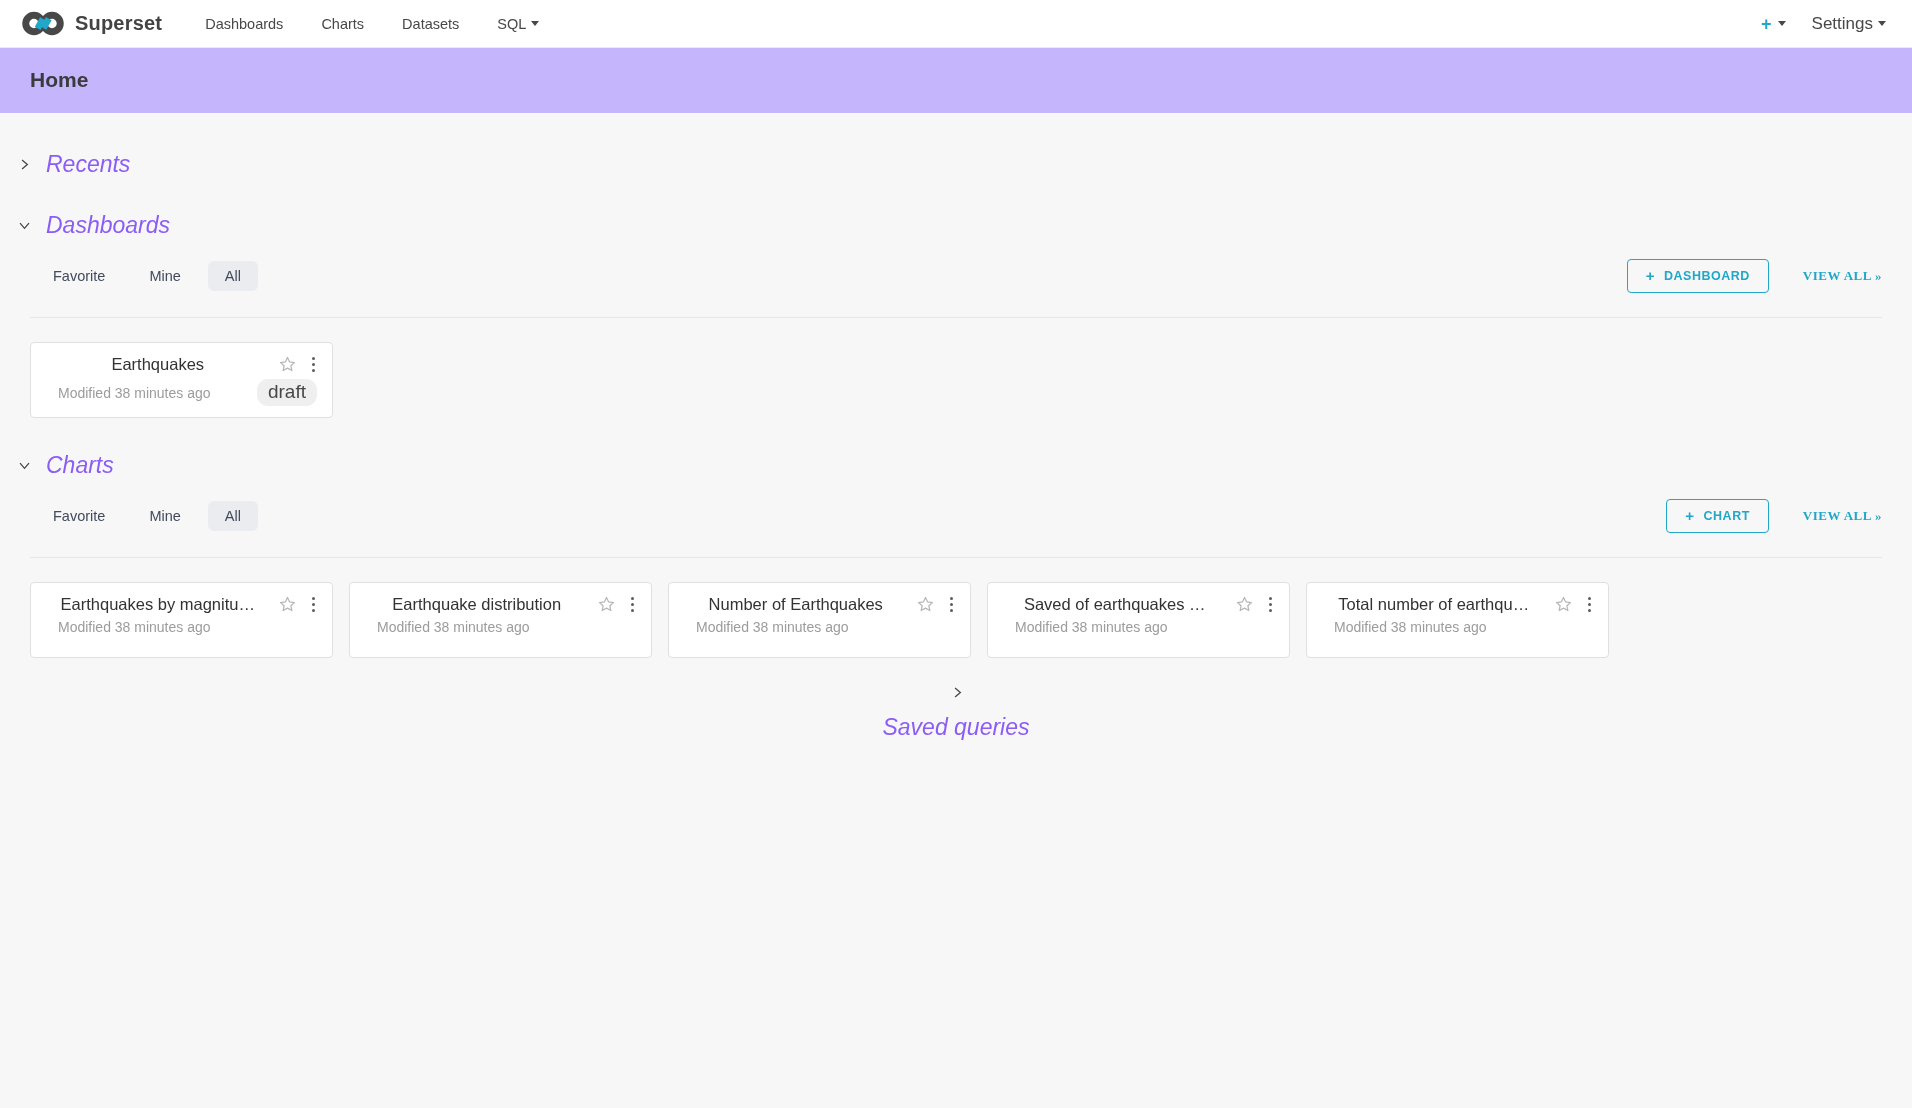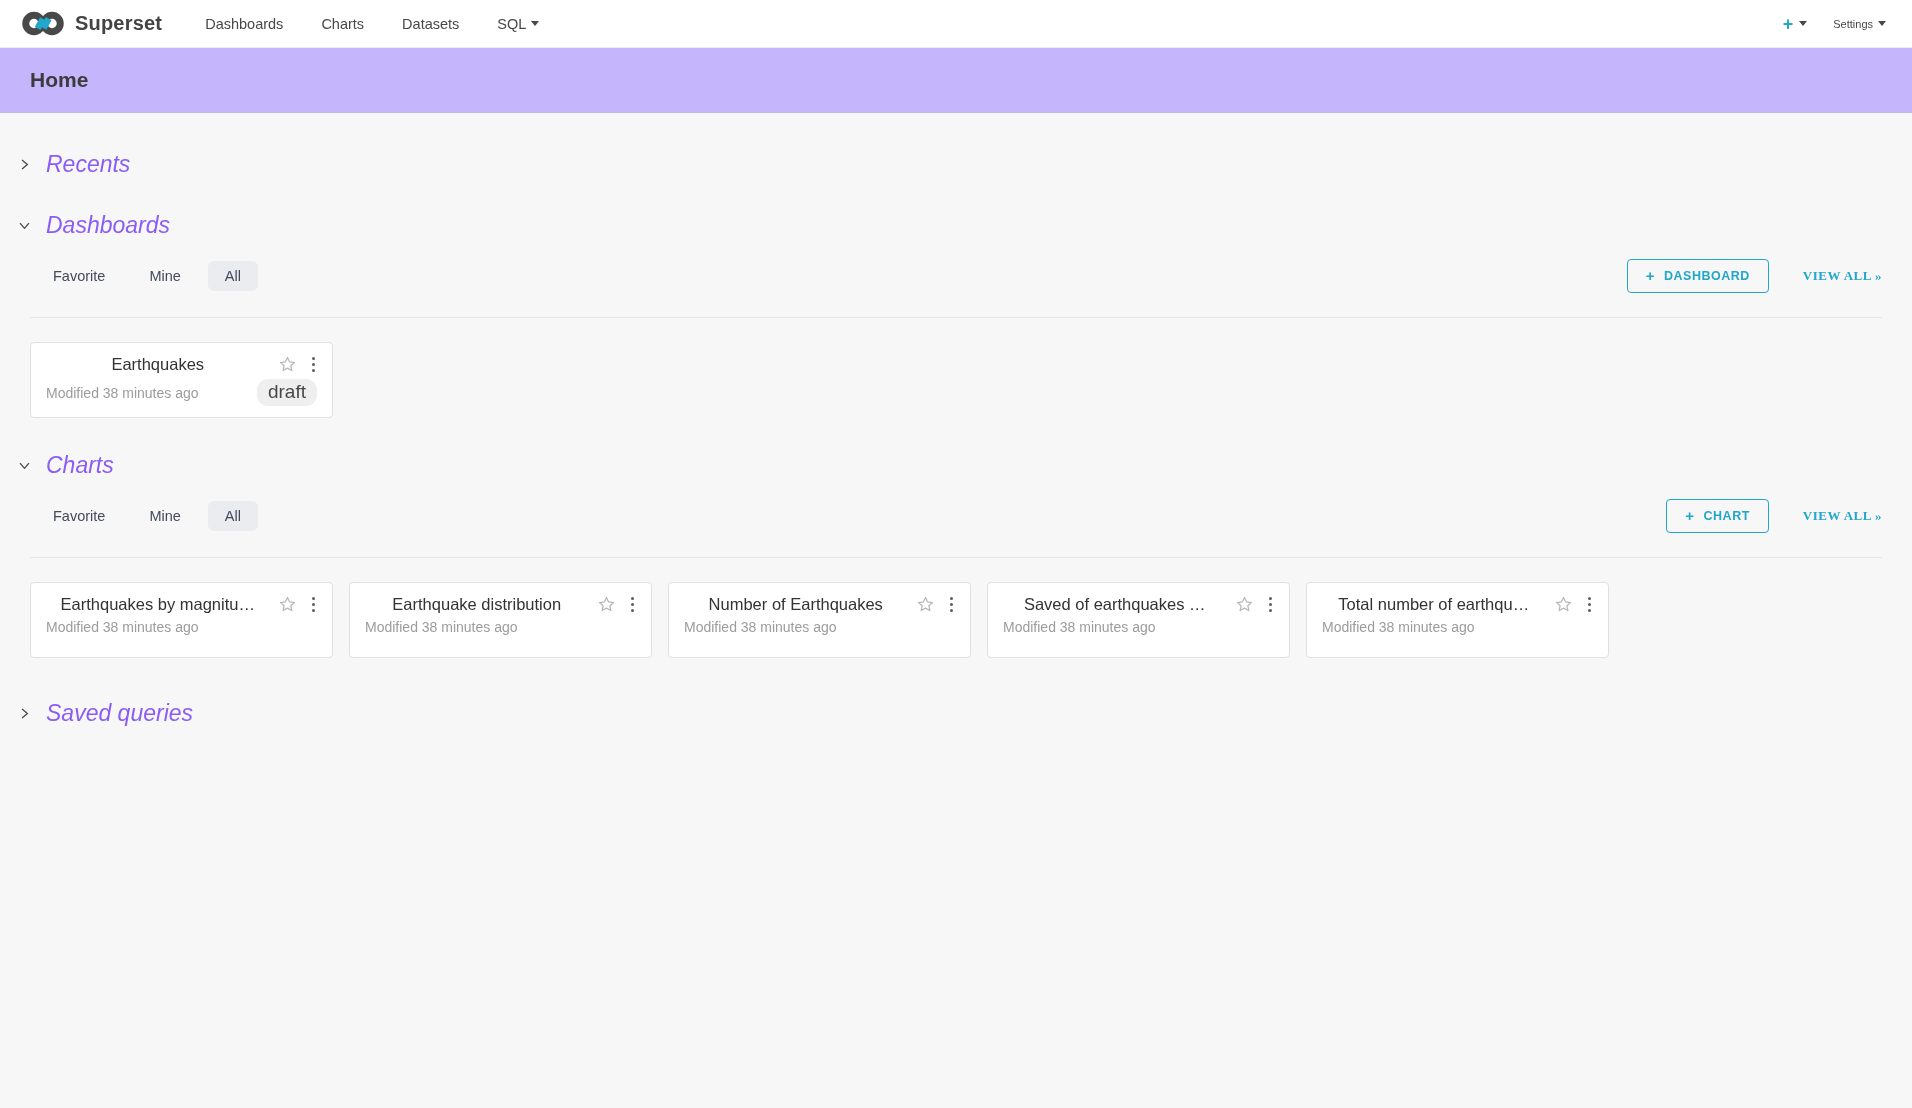--- a/index.html
+++ b/index.html
@@ -17,33 +17,33 @@
   }
   .brand { display:flex; align-items:center; cursor:pointer; margin-left:4px; }
   .brand-name { font-size:20px; font-weight:700; color:#434343; margin-left:9px; letter-spacing:0.2px; }
   .nav-items { display:flex; align-items:center; margin-left:24px; height:100%; }
   .nav-item { font-size:14.5px; color:#484848; padding:0 19px; height:100%; display:flex; align-items:center; cursor:pointer; }
   .nav-right { margin-left:auto; display:flex; align-items:center; gap:26px; padding-right:10px; }
   .plus-menu { display:flex; align-items:center; gap:6px; cursor:pointer; }
   .plus-glyph { color:#20a7c9; font-size:18px; font-weight:600; line-height:1; }
   .caret { width:0; height:0; border-left:4px solid transparent; border-right:4px solid transparent;
            border-top:5px solid #484848; display:inline-block; margin-left:5px; }
-  .settings-menu { display:flex; align-items:center; font-size:11px; color:#484848; cursor:pointer; }
+  .settings-menu { display:flex; align-items:center; font-size:17px; color:#484848; cursor:pointer; }
   
   .page-header { background:#c4b5fd; padding:20px 30px 21px; }
   .page-title { font-size:21px; font-weight:700; color:#3b3b3b; }
   
   .main { padding:10px 16px 40px; }
   .section-header { display:flex; align-items:center; gap:15px; cursor:pointer; padding:4px 0; }
   .section-header .chev { display:flex; align-items:center; margin-left:2px; }
   .section-title { font-size:23px; color:#8b5cf6;font-style:italic; }
   .mt-recents { margin-top:24px; }
   .mt-dashboards { margin-top:26px; }
   .mt-charts { margin-top:30px; }
-  .mt-saved { margin-top:38px; }
+  .mt-saved { margin-top:24px;flex-direction:column; }
   
   .controls-row {
     display:flex; align-items:center; margin:16px 14px 8px 14px;
     border-bottom:1px solid #e6e6e6; padding-bottom:24px;
   }
   .tabs { display:flex; align-items:center; gap:10px; margin-left:6px; }
   .tab { font-size:14.5px; color:#434a5d; padding:7px 17px; border-radius:6px; cursor:pointer; }
   .tab.active { background:#ebecf0; }
   .spacer { flex:1; }
   .btn-outline {
@@ -61,21 +61,21 @@
     width:303px; height:76px; background:#fff;
     border:1px solid #e0e0e0; border-radius:4px;
     padding:12px 15px 10px; cursor:pointer;
   }
   .card-top { display:flex; align-items:center; }
   .card-title { flex:1; font-size:16.5px; color:#333; white-space:nowrap; overflow:hidden;text-align:center; }
   .card-icons { display:flex; align-items:center; gap:13px; margin-left:8px; }
   .star { display:flex; cursor:pointer; }
   .kebab { display:flex; flex-direction:column; gap:2.5px; cursor:pointer; padding:1px 2px; }
   .kebab i { width:3.5px; height:3.5px; border-radius:50%; background:#5c5c5c; }
-  .card-sub { display:flex; align-items:center; margin-top:5px; }
+  .card-sub { display:flex; align-items:center; margin-top:5px;margin-left:12px; }
   .modified { flex:1; font-size:14px; color:#9c9c9c; }
   .badge {
     background:#efefef; color:#484848; font-size:19px;
     padding:2px 11px 3px; border-radius:11px;
   }
 </style>
 </head>
 <body>
 
 <div class="nav">

